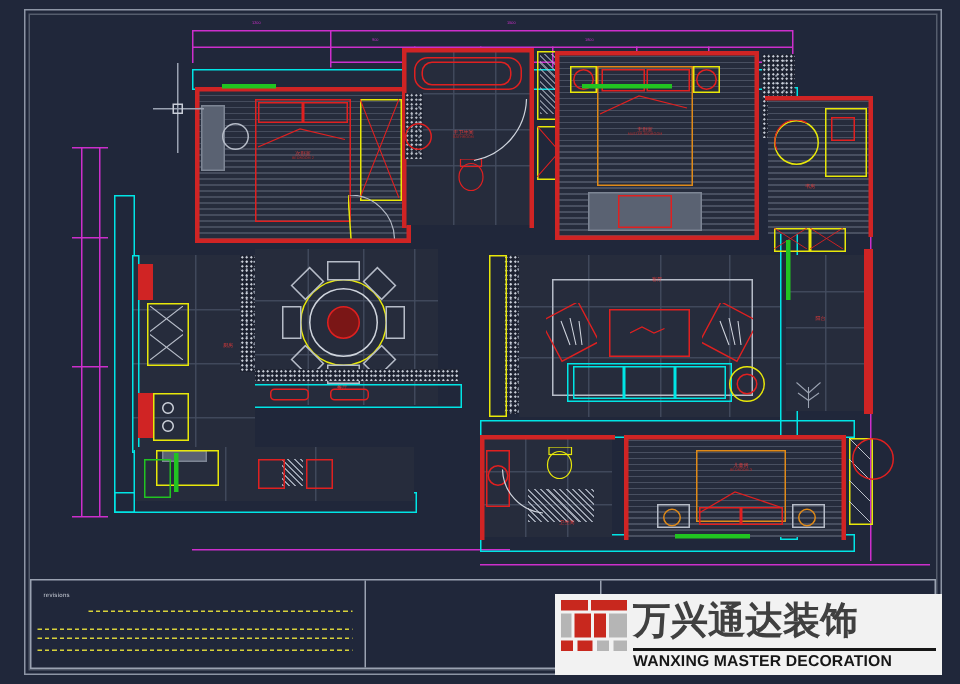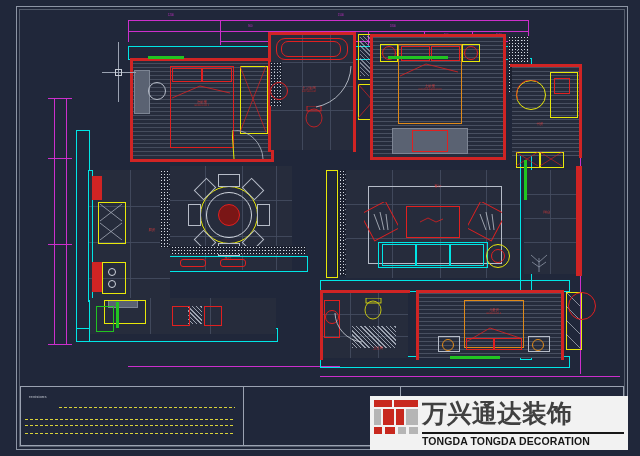--- a/index.html
+++ b/index.html
@@ -470,16 +470,16 @@
       <div class="wm-sq" style="left:9px;top:9px;width:11px;height:16px;background:#c8281e;"></div>
       <div class="wm-sq" style="left:22px;top:9px;width:8px;height:16px;background:#c8281e;"></div>
       <div class="wm-sq" style="left:32px;top:9px;width:12px;height:16px;background:#b5b5b5;"></div>
       <div class="wm-sq" style="left:0;top:27px;width:8px;height:7px;background:#c8281e;"></div>
       <div class="wm-sq" style="left:11px;top:27px;width:10px;height:7px;background:#c8281e;"></div>
       <div class="wm-sq" style="left:24px;top:27px;width:8px;height:7px;background:#b5b5b5;"></div>
       <div class="wm-sq" style="left:35px;top:27px;width:9px;height:7px;background:#b5b5b5;"></div>
     </div>
     <div id="wm-cn">万兴通达装饰</div>
     <div id="wm-rule"></div>
-    <div id="wm-en">TONGDA TONGDA DECORATION</div>
+    <div id="wm-en">WANXING MASTER DECORATION</div>
   </div>
 
 </div>
 
 </body></html>

